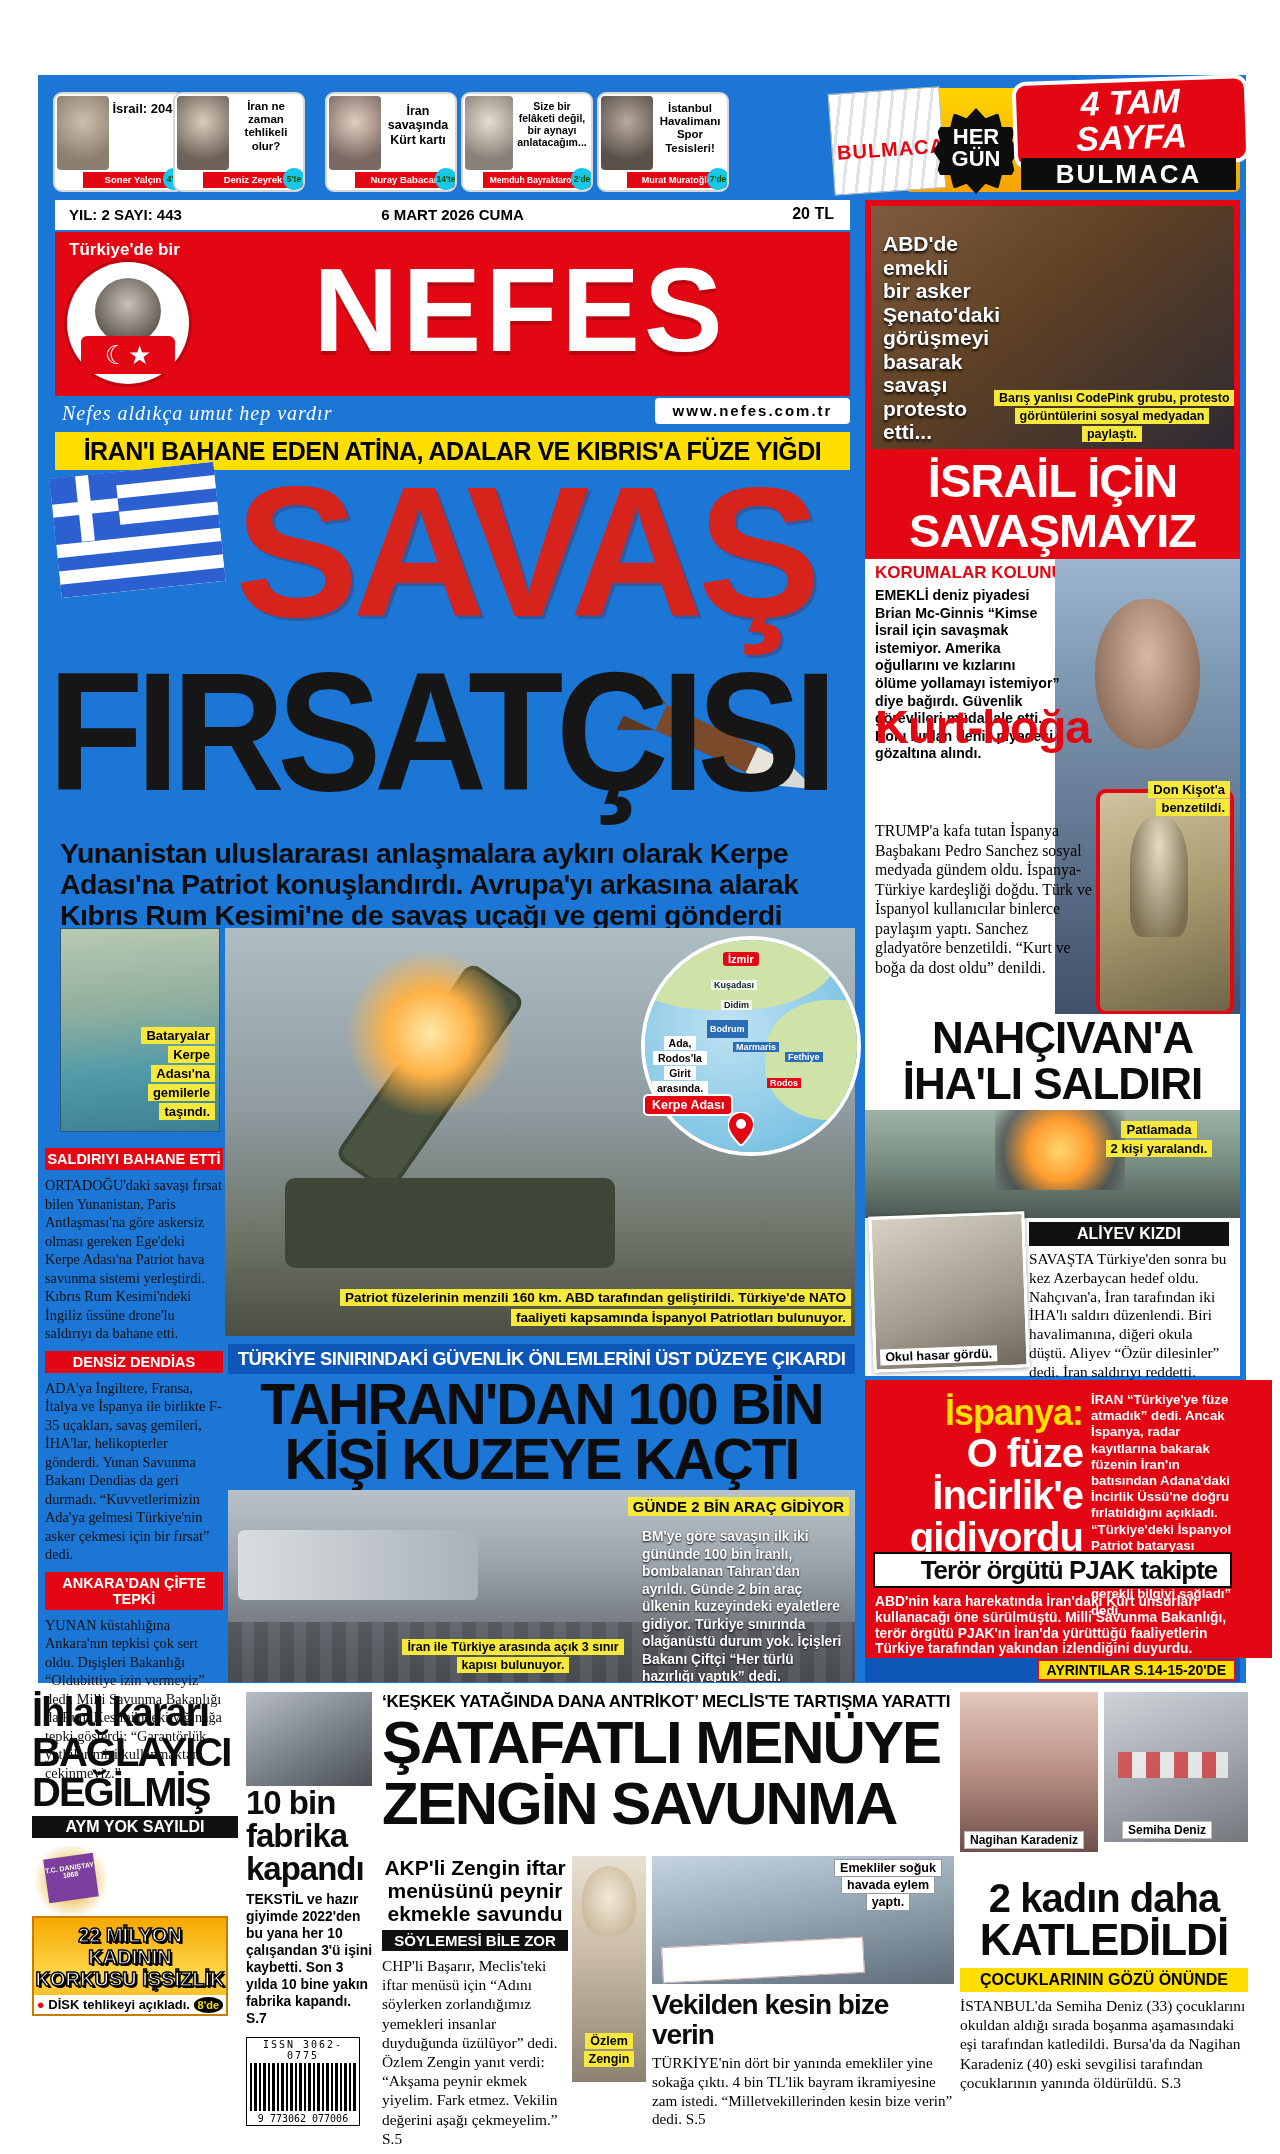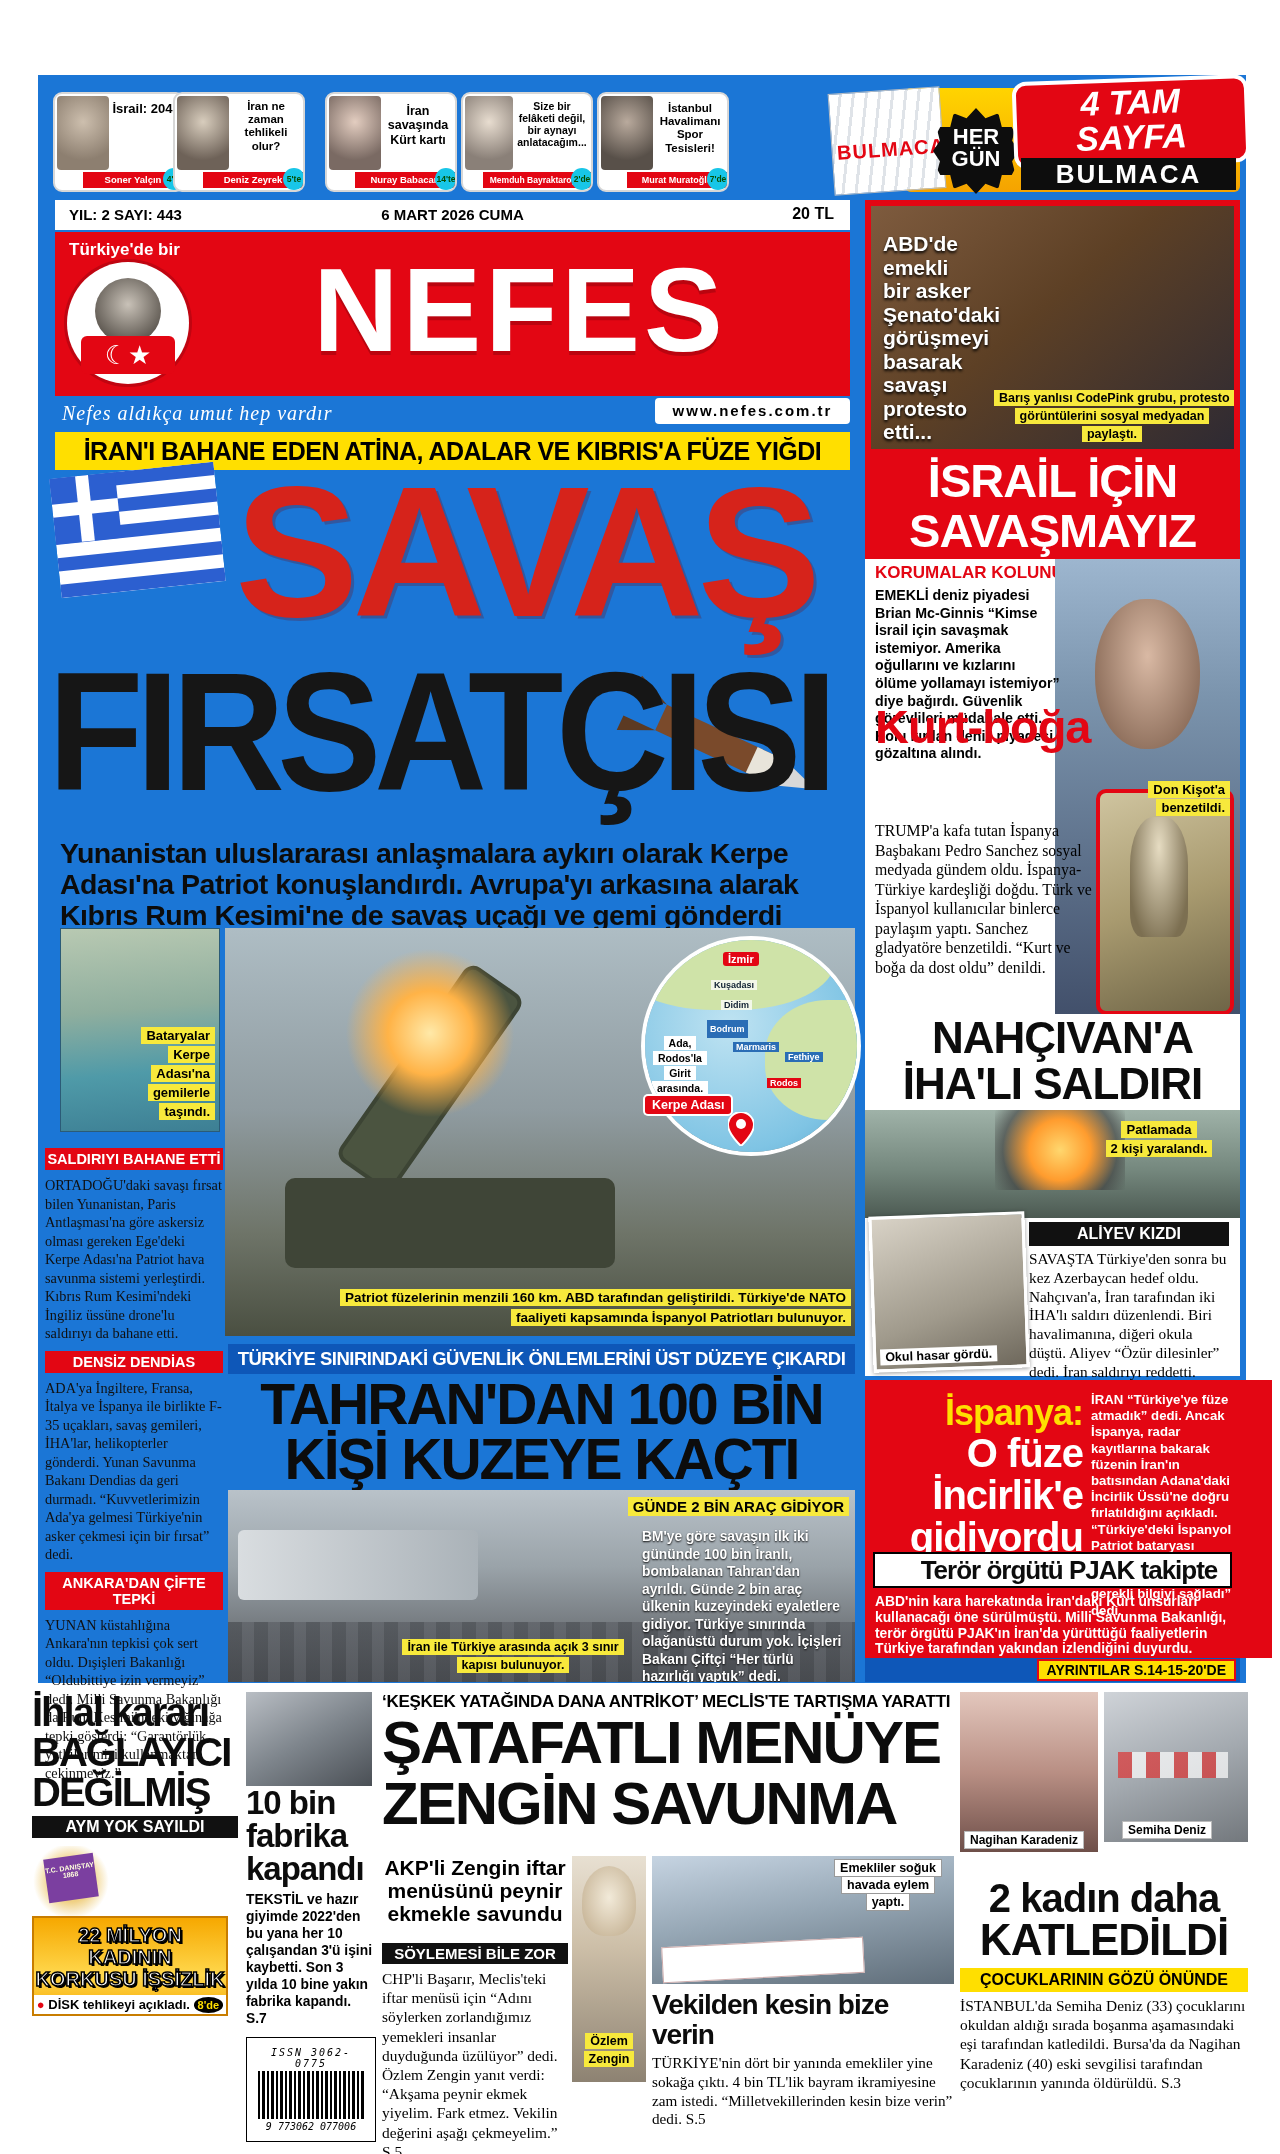--- a/index.html
+++ b/index.html
@@ -287,37 +287,37 @@
 </div>
 
 <div class="abs" style="left:246px;top:1692px;width:126px;">
   <div class="photo" style="width:126px;height:94px;background:linear-gradient(150deg,#b9bec4 0%,#7e858c 50%,#4a4f55 100%);"></div>
   <div class="hl" style="color:#0c0c0c;">
     <div style="font-size:33px;line-height:33px;">10 bin</div>
     <div style="font-size:33px;line-height:33px;">fabrika</div>
     <div style="font-size:33px;line-height:33px;">kapandı</div>
   </div>
   <div style="margin-top:6px;font-weight:700;font-size:13.8px;line-height:17px;">TEKSTİL ve hazır giyimde 2022'den bu yana her 10 çalışandan 3'ü işini kaybetti. Son 3 yılda 10 bine yakın fabrika kapandı. S.7</div>
-  <div style="margin-top:10px;width:110px;border:1px solid #000;padding:9px;text-align:center;font-style:italic;">
+  <div style="margin-top:10px;width:110px;border:1px solid #000;padding:1px;text-align:center;">
     <div style="font-size:10px;letter-spacing:2px;font-family:'DejaVu Sans Mono',monospace;">ISSN 3062-0775</div>
     <div style="height:48px;margin:2px 2px;background:repeating-linear-gradient(90deg,#000 0 2px,#fff 2px 4px,#000 4px 7px,#fff 7px 9px);"></div>
     <div style="font-size:10px;font-family:'DejaVu Sans Mono',monospace;">9 773062 077006</div>
   </div>
 </div>
 
 <div class="abs" style="left:382px;top:1692px;width:572px;">
   <div style="font-weight:900;font-size:17px;letter-spacing:-0.3px;">‘KEŞKEK YATAĞINDA DANA ANTRİKOT’ MECLİS'TE TARTIŞMA YARATTI</div>
   <div class="hl" style="color:#0c0c0c;">
     <div style="font-size:60px;line-height:62px;letter-spacing:-2px;">ŞATAFATLI MENÜYE</div>
     <div style="font-size:60px;line-height:60px;letter-spacing:-2px;">ZENGİN SAVUNMA</div>
   </div>
 </div>
 <div class="abs" style="left:382px;top:1856px;width:186px;">
   <div style="font-weight:900;font-size:21px;line-height:23px;text-align:center;">AKP'li Zengin iftar menüsünü peynir ekmekle savundu</div>
-  <div class="blacklab" style="margin-top:18px;font-size:15px;padding:2px 0;"><span>SÖYLEMESİ BİLE ZOR</span></div>
+  <div class="blacklab" style="margin-top:5px;font-size:15px;padding:2px 0;"><span>SÖYLEMESİ BİLE ZOR</span></div>
   <div class="serif" style="margin-top:5px;font-size:15.4px;line-height:19.2px;">CHP'li Başarır, Meclis'teki iftar menüsü için “Adını söylerken zorlandığımız yemekleri insanlar duyduğunda üzülüyor” dedi. Özlem Zengin yanıt verdi: “Akşama peynir ekmek yiyelim. Fark etmez. Vekilin değerini aşağı çekmeyelim.” S.5</div>
 </div>
 <div class="abs photo" style="left:572px;top:1856px;width:74px;height:226px;background:linear-gradient(180deg,#e8e0d2 0%,#cdbfa8 40%,#8d8272 100%);">
   <div style="position:absolute;left:10px;top:10px;width:54px;height:70px;background:radial-gradient(ellipse at 50% 45%,#f2ead9,#c9b79a 80%);border-radius:50% 50% 40% 40%;"></div>
   <div class="abs" style="left:3px;bottom:14px;width:68px;text-align:center;font-size:12.5px;line-height:18px;"><span class="chip">Özlem Zengin</span></div>
 </div>
 
 <div class="abs" style="left:652px;top:1856px;width:302px;">
   <div class="photo" style="width:302px;height:128px;background:linear-gradient(170deg,#c6d4e2 0%,#96a7b5 45%,#5f6d79 100%);position:relative;overflow:hidden;">
     <div style="position:absolute;left:10px;bottom:6px;width:200px;height:34px;background:#fff;transform:rotate(-3deg);border:1px solid #caa;"></div>

